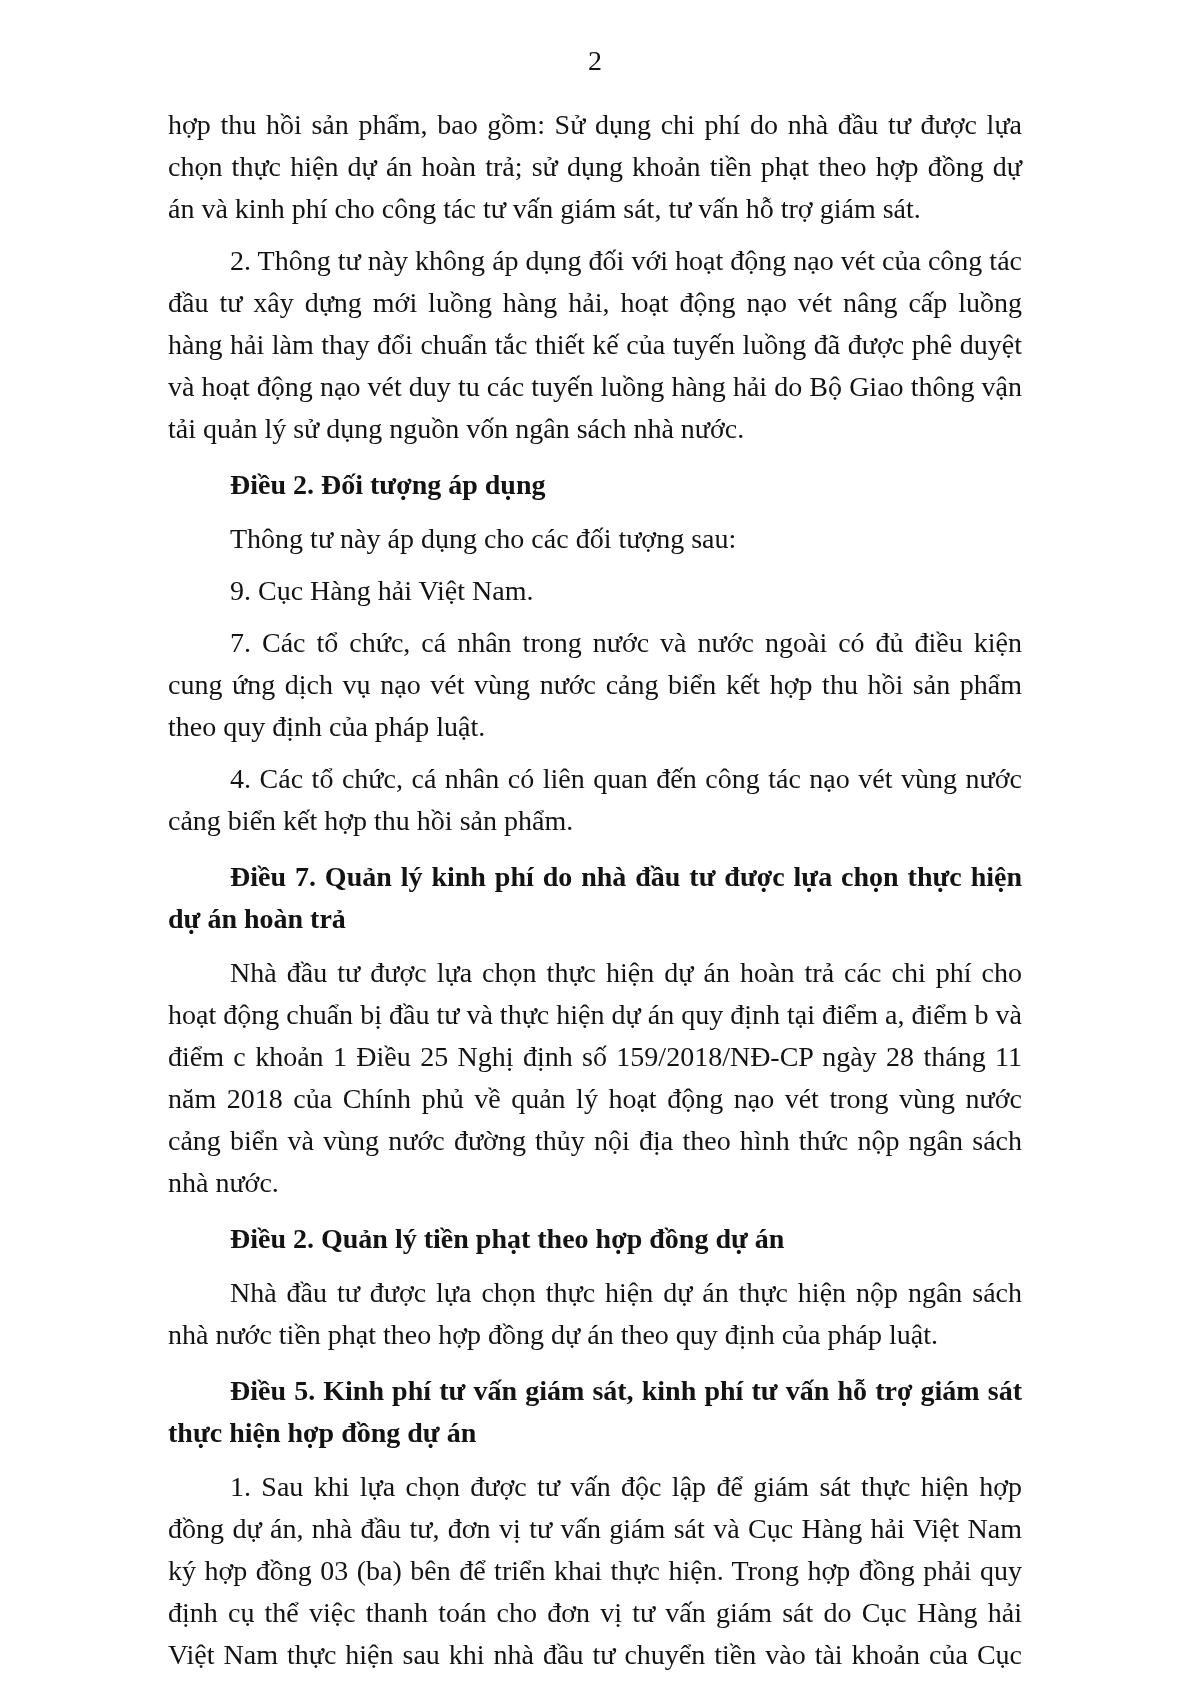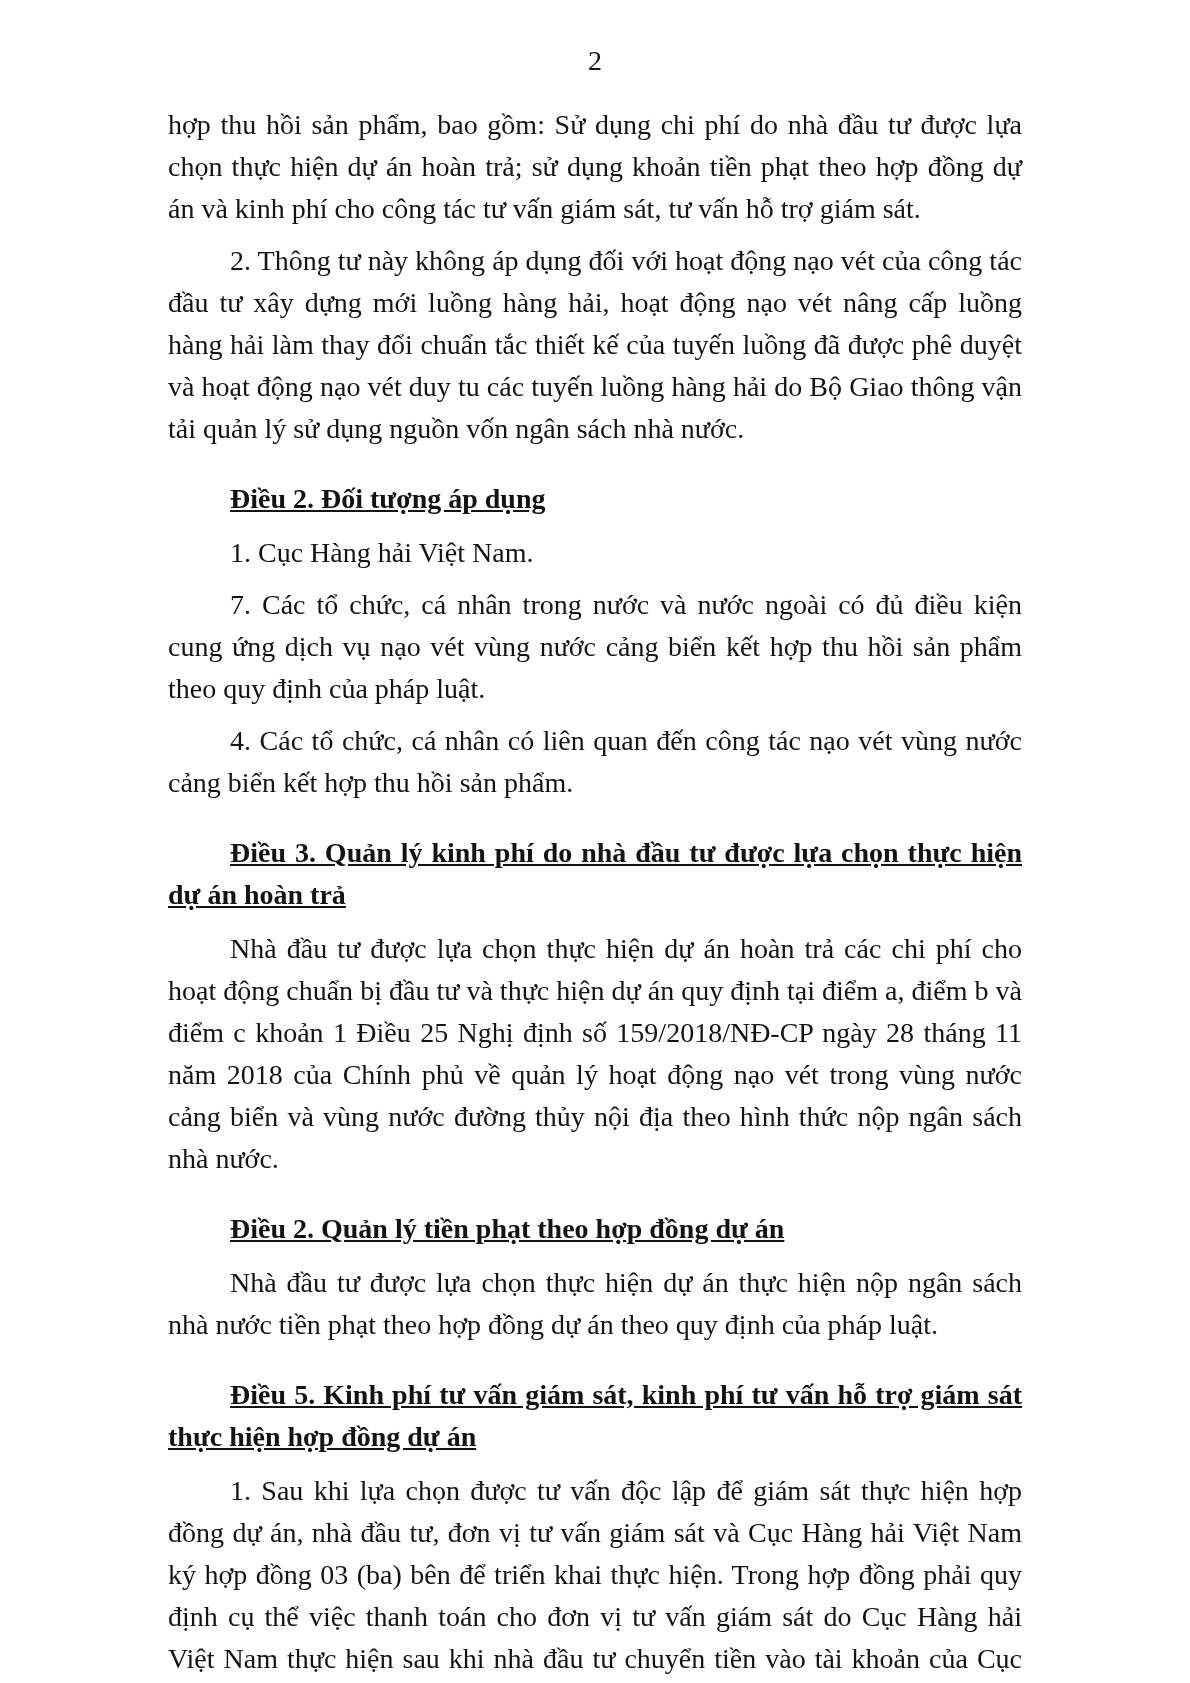--- a/index.html
+++ b/index.html
@@ -31,37 +31,37 @@
   }
   .block {
     margin: 0 0 10px 0;
   }
   .para.indent,
   .heading {
     text-indent: 62px;
   }
   .heading {
     font-weight: bold;
-    margin-top: 28px;
+    margin-top: 14px;
     margin-bottom: 12px;
-    text-decoration: underline;
   }
 </style>
 </head>
 <body>
 
 <main class="page">
   <div class="page-number">2</div>
   <section class="doc-body" id="doc-body">
       <p class="block para">hợp thu hồi sản phẩm, bao gồm: Sử dụng chi phí do nhà đầu tư được lựa chọn thực hiện dự án hoàn trả; sử dụng khoản tiền phạt theo hợp đồng dự án và kinh phí cho công tác tư vấn giám sát, tư vấn hỗ trợ giám sát.</p>
       <p class="block para indent">2. Thông tư này không áp dụng đối với hoạt động nạo vét của công tác đầu tư xây dựng mới luồng hàng hải, hoạt động nạo vét nâng cấp luồng hàng hải làm thay đổi chuẩn tắc thiết kế của tuyến luồng đã được phê duyệt và hoạt động nạo vét duy tu các tuyến luồng hàng hải do Bộ Giao thông vận tải quản lý sử dụng nguồn vốn ngân sách nhà nước.</p>
       <p class="block heading">Điều 2. Đối tượng áp dụng</p>
-      <p class="block para indent">1. Cục Hàng hải Việt Nam.</p>
+      <p class="block para indent">Thông tư này áp dụng cho các đối tượng sau:</p>
+      <p class="block para indent">9. Cục Hàng hải Việt Nam.</p>
       <p class="block para indent">7. Các tổ chức, cá nhân trong nước và nước ngoài có đủ điều kiện cung ứng dịch vụ nạo vét vùng nước cảng biển kết hợp thu hồi sản phẩm theo quy định của pháp luật.</p>
       <p class="block para indent">4. Các tổ chức, cá nhân có liên quan đến công tác nạo vét vùng nước cảng biển kết hợp thu hồi sản phẩm.</p>
-      <p class="block heading">Điều 3. Quản lý kinh phí do nhà đầu tư được lựa chọn thực hiện dự án hoàn trả</p>
+      <p class="block heading">Điều 7. Quản lý kinh phí do nhà đầu tư được lựa chọn thực hiện dự án hoàn trả</p>
       <p class="block para indent">Nhà đầu tư được lựa chọn thực hiện dự án hoàn trả các chi phí cho hoạt động chuẩn bị đầu tư và thực hiện dự án quy định tại điểm a, điểm b và điểm c khoản 1 Điều 25 Nghị định số 159/2018/NĐ-CP ngày 28 tháng 11 năm 2018 của Chính phủ về quản lý hoạt động nạo vét trong vùng nước cảng biển và vùng nước đường thủy nội địa theo hình thức nộp ngân sách nhà nước.</p>
       <p class="block heading">Điều 2. Quản lý tiền phạt theo hợp đồng dự án</p>
       <p class="block para indent">Nhà đầu tư được lựa chọn thực hiện dự án thực hiện nộp ngân sách nhà nước tiền phạt theo hợp đồng dự án theo quy định của pháp luật.</p>
       <p class="block heading">Điều 5. Kinh phí tư vấn giám sát, kinh phí tư vấn hỗ trợ giám sát thực hiện hợp đồng dự án</p>
       <p class="block para indent">1. Sau khi lựa chọn được tư vấn độc lập để giám sát thực hiện hợp đồng dự án, nhà đầu tư, đơn vị tư vấn giám sát và Cục Hàng hải Việt Nam ký hợp đồng 03 (ba) bên để triển khai thực hiện. Trong hợp đồng phải quy định cụ thể việc thanh toán cho đơn vị tư vấn giám sát do Cục Hàng hải Việt Nam thực hiện sau khi nhà đầu tư chuyển tiền vào tài khoản của Cục Hàng hải Việt Nam tại Kho bạc Nhà nước.</p>
     </section>
 </main>
 
 </body></html>

